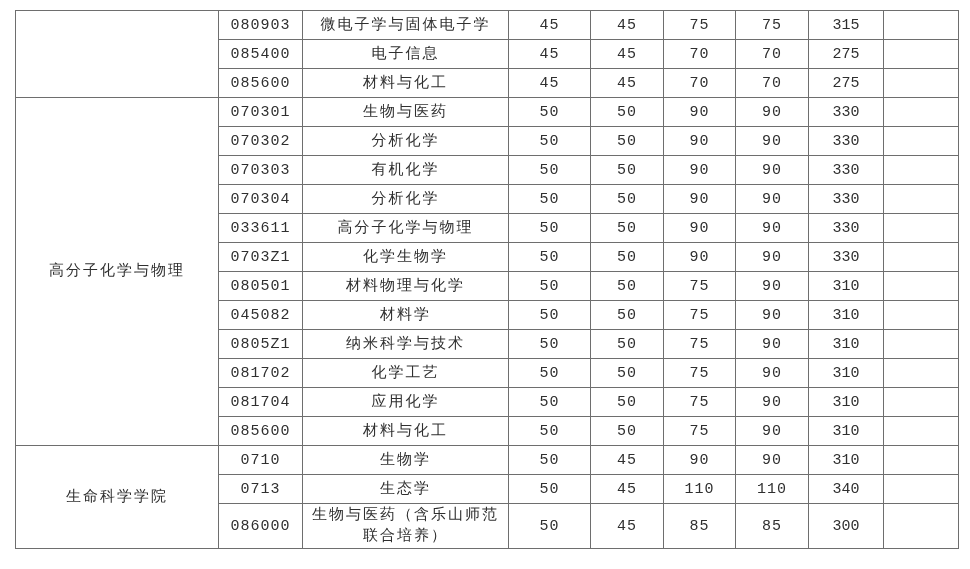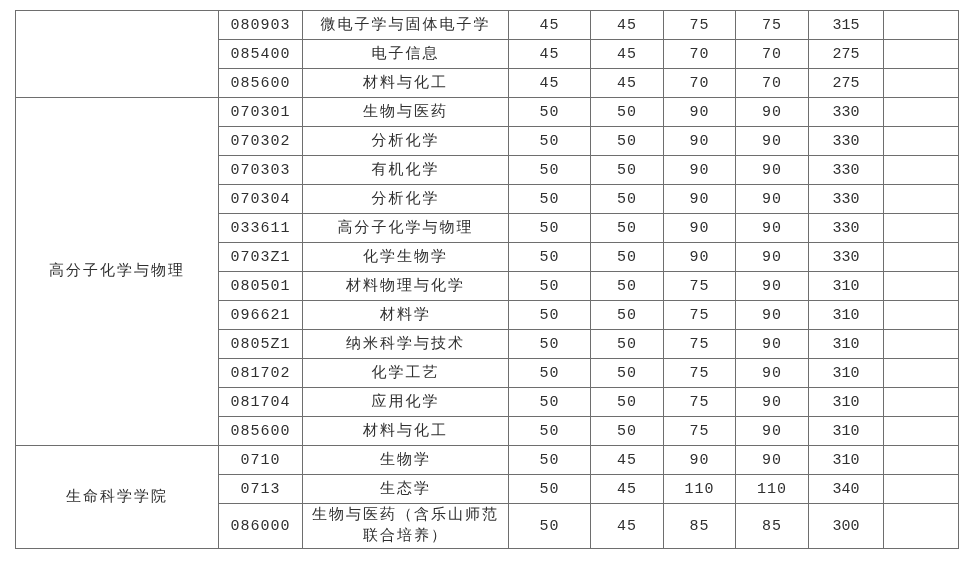--- a/index.html
+++ b/index.html
@@ -161,21 +161,21 @@
           <td class="code">080501</td>
           <td class="major">材料物理与化学</td>
           <td class="s0">50</td>
           <td class="s1">50</td>
           <td class="s2">75</td>
           <td class="s3">90</td>
           <td class="s4">310</td>
           <td class="note"></td>
         </tr>
         <tr>
-          <td class="code">096621</td>
+          <td class="code">045082</td>
           <td class="major">材料学</td>
           <td class="s0">50</td>
           <td class="s1">50</td>
           <td class="s2">75</td>
           <td class="s3">90</td>
           <td class="s4">310</td>
           <td class="note"></td>
         </tr>
         <tr>
           <td class="code">0805Z1</td>

